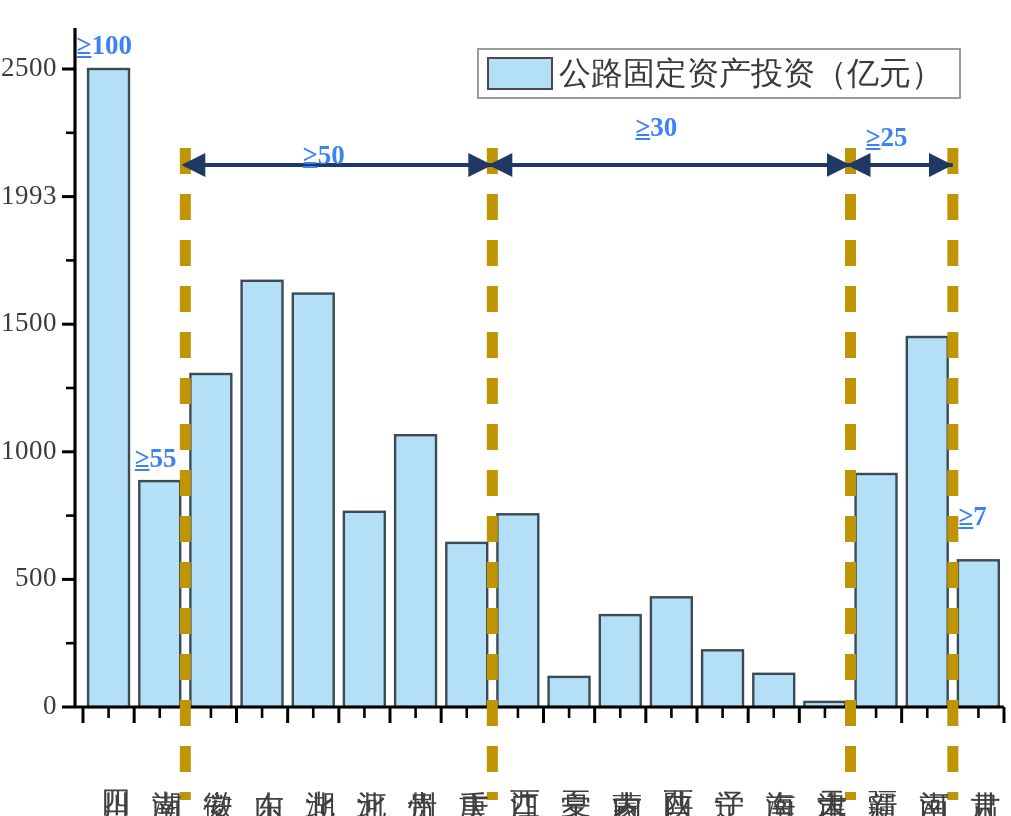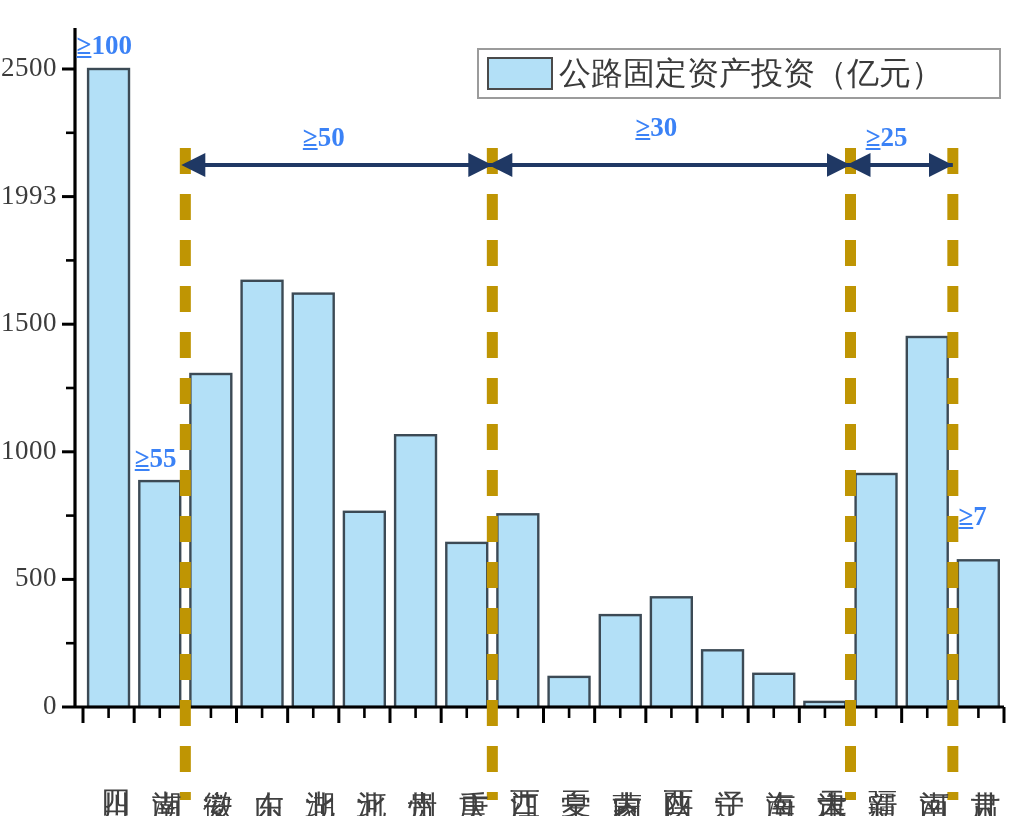--- a/index.html
+++ b/index.html
@@ -59,21 +59,21 @@
     letter-spacing: 0px;
   }
   .range-label .ge {
     text-decoration: underline;
   }
   
   #legend-box {
     position: absolute;
     left: 477px;
     top: 48px;
-    width: 524px;
+    width: 484px;
     height: 51px;
     border: 2px solid #9b9b9b;
     background: #ffffff;
     box-sizing: border-box;
     display: flex;
     align-items: center;
     padding-left: 8px;
   }
   #legend-swatch {
     width: 66px;
@@ -208,21 +208,21 @@
       <div class="xtick-label" style="left: 750.75px;">海南</div>
       <div class="xtick-label" style="left: 801.917px;">天津市</div>
       <div class="xtick-label" style="left: 853.083px;">新疆</div>
       <div class="xtick-label" style="left: 904.25px;">河南</div>
       <div class="xtick-label" style="left: 955.417px;">甘肃</div>
     </div>
 
   <div id="annotation-labels">
       <div class="range-label" style="left: 76.5833px; top: 30px;"><span class="ge">≥</span><span>100</span></div>
       <div class="range-label" style="left: 134.75px; top: 443px;"><span class="ge">≥</span><span>55</span></div>
-      <div class="range-label" style="left: 302.833px; top: 122px; text-align: right;"><span class="ge">≥</span><span>50</span></div>
+      <div class="range-label" style="left: 302.833px; top: 140px; text-align: right;"><span class="ge">≥</span><span>50</span></div>
       <div class="range-label" style="left: 635.417px; top: 112px;"><span class="ge">≥</span><span>30</span></div>
       <div class="range-label" style="left: 865.667px; top: 122px;"><span class="ge">≥</span><span>25</span></div>
       <div class="range-label" style="left: 958.417px; top: 501px;"><span class="ge">≥</span><span>7</span></div>
     </div>
 
   <div id="legend-box">
     <div id="legend-swatch"></div>
     <div id="legend-text">公路固定资产投资（亿元）</div>
   </div>
 

